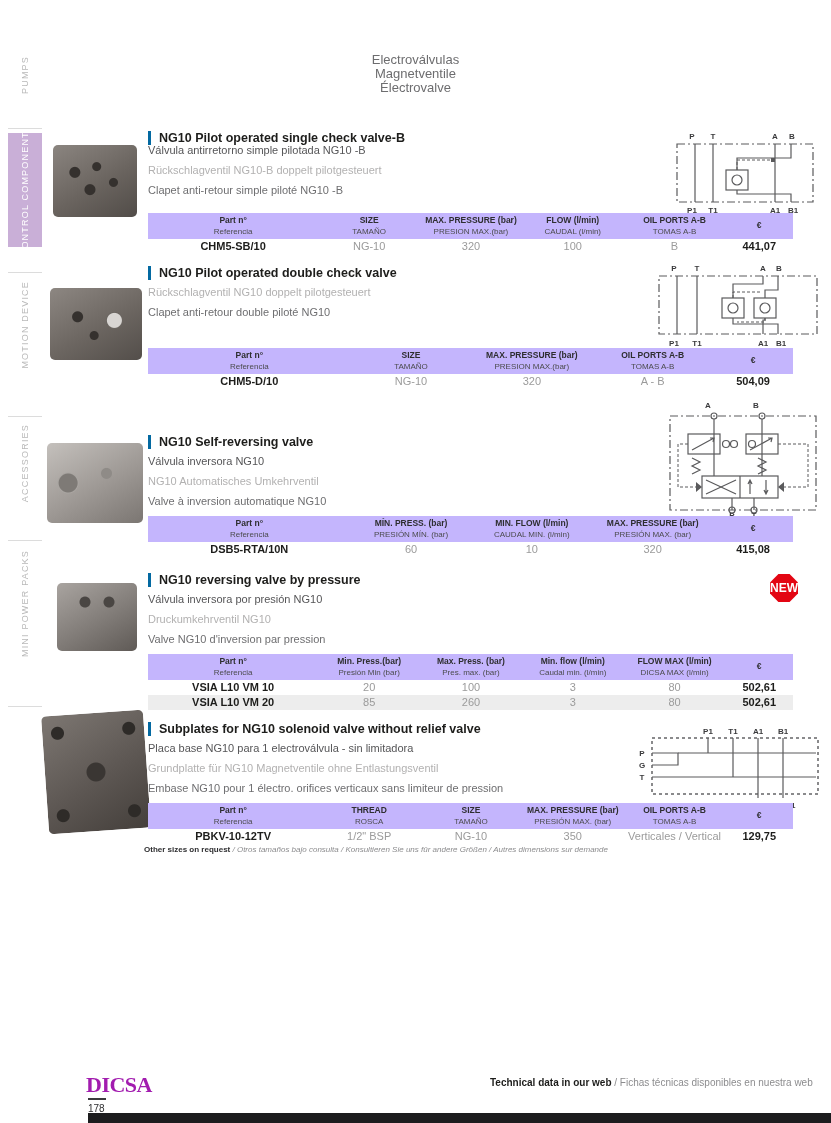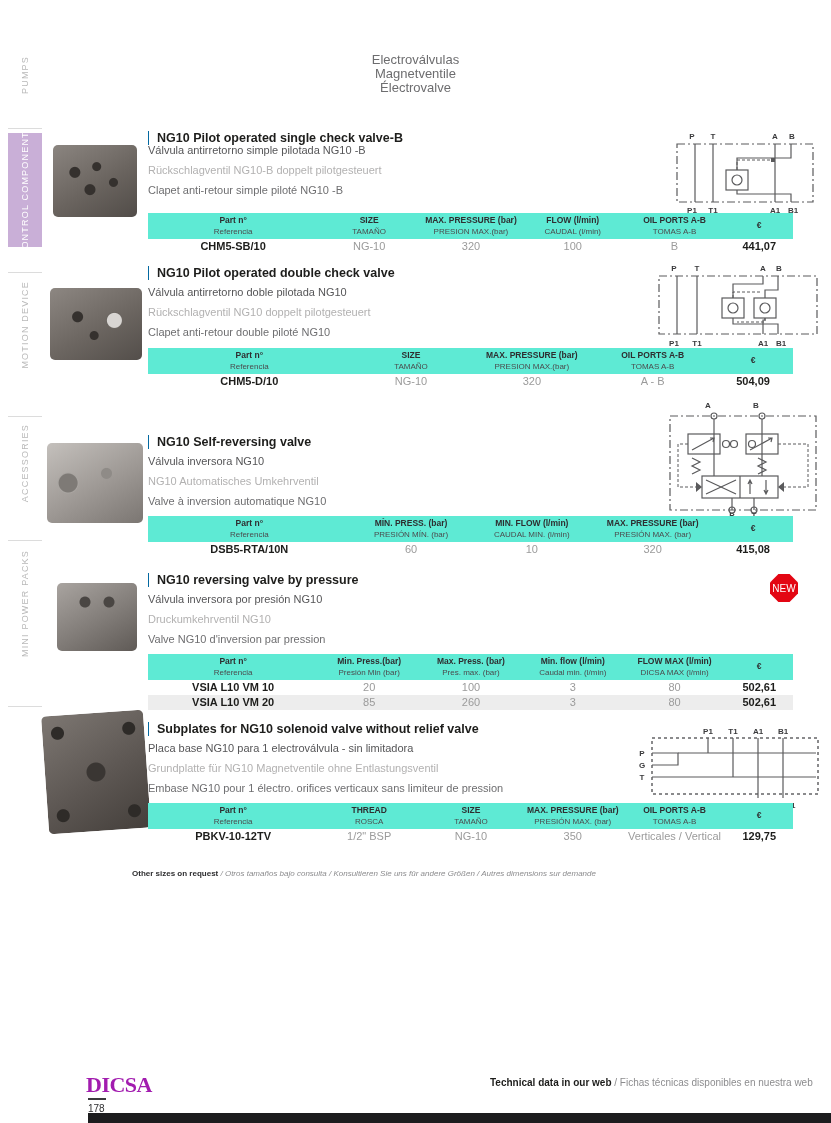--- a/index.html
+++ b/index.html
@@ -12,31 +12,31 @@
   .vtab span { writing-mode:vertical-rl; transform:rotate(180deg); font-size:9px; letter-spacing:1.2px; color:#b9b9b9; white-space:nowrap; }
   .vtab.active { background:#c9afd7; }
   .vtab.active span { color:#ffffff; }
   .side-sep { position:absolute; left:8px; width:34px; height:1px; background:#dcdcdc; }
 
   
   .main-title { position:absolute; left:0; right:0; top:28px; text-align:center; font-size:18px; font-weight:bold; letter-spacing:0.5px; color:#1d1d1b; }
   .sub { position:absolute; left:0; right:0; text-align:center; font-size:13px; color:#6d6d6f; }
 
   
-  .stitle { position:absolute; left:148px; border-left:1px solid #0369a1; padding-left:8px; font-size:12.5px; font-weight:bold; color:#1d1d1b; line-height:14px; }
+  .stitle { position:absolute; left:148px; border-left:3px solid #0369a1; padding-left:8px; font-size:12.5px; font-weight:bold; color:#1d1d1b; line-height:14px; }
   .sdesc { position:absolute; left:148px; width:480px; }
   .sdesc div { font-size:11px; line-height:20px; white-space:nowrap; }
   .d-es { color:#555557; }
   .d-de { color:#b2b1b1; }
   .d-fr { color:#6e6e70; }
 
   
   .dtable { position:absolute; left:148px; width:645px; }
   .trow { display:flex; }
-  .thead { background:#5eead4; min-height:25px; padding:2px 0; }
+  .thead { background:#c4b5fd; min-height:25px; padding:2px 0; }
   .thead .tcell { display:flex; flex-direction:column; justify-content:center; gap:1px; }
   .h1 { font-weight:bold; font-size:8.5px; color:#2e2e30; line-height:1.15; }
   .h2 { font-size:8px; color:#4b4b4d; line-height:1.15; }
   .tbody { min-height:15px; align-items:center; }
   .tbody.alt { background:#ededed; }
   .tcell { flex:1; text-align:center; padding:1px 2px; }
   .tcell.part { font-weight:bold; color:#1d1d1b; font-size:11px; }
   .tcell.val  { color:#9b9b9b; font-size:11px; }
   .tcell.price{ font-weight:bold; color:#1d1d1b; font-size:11px; }
   .tcell:first-child { flex:1.7; }
@@ -87,24 +87,24 @@
   .diag text { font-size:8px; font-weight:bold; fill:#3a3a3c; font-family:"Liberation Sans", sans-serif; }
   .ln  { stroke:#5a5a5c; stroke-width:1.2; fill:none; }
   .lnd { stroke:#5a5a5c; stroke-width:1; fill:none; stroke-dasharray:3 2; }
   .brd { stroke:#5a5a5c; stroke-width:1.2; fill:none; stroke-dasharray:8 3 2 3; }
   .brd2{ stroke:#8a8a8c; stroke-width:2; fill:none; stroke-dasharray:3 3; }
 
   
   .new-badge { position:absolute; width:28px; height:28px; background:#e30613;
     clip-path:polygon(30% 0,70% 0,100% 30%,100% 70%,70% 100%,30% 100%,0 70%,0 30%);
     display:flex; align-items:center; justify-content:center;
-    color:#fff; font-size:10px; font-weight:normal; }
-
-  
-  .note { position:absolute; left:132px; font-size:8px; color:#8c8c8e; font-style:italic;margin-top:24px; }
+    color:#fff; font-size:12px; font-weight:bold; }
+
+  
+  .note { position:absolute; left:144px; font-size:8px; color:#8c8c8e; font-style:italic; }
   .note b { color:#2e2e30; font-style:normal; }
   .logo { position:absolute; left:86px; top:1072px; color:#a21caf; font-size:22px; font-weight:800; letter-spacing:-0.5px; font-family:"Liberation Serif", serif; }
   .logo-line { position:absolute; left:88px; top:1098px; width:18px; height:2px; background:#3a3a3c; }
   .page-num { position:absolute; left:88px; top:1103px; font-size:10px; color:#2e2e30; }
   .web-note { position:absolute; left:490px; top:1077px; font-size:10px; color:#8c8c8e; }
   .web-note b { color:#1d1d1b; }
   .bottom-bar { position:absolute; left:88px; top:1113px; width:743px; height:10px; background:#1c1c1e; }
 </style>
 </head>
 <body>
@@ -195,21 +195,20 @@
         <div class="tcell val">320</div>
         <div class="tcell val">100</div>
         <div class="tcell val">B</div>
         <div class="tcell price">441,07</div>
       </div>
     </div>
 
   <div class="photo photo2" style="left:50px;top:288px;width:92px;height:72px;"></div>
   <div class="stitle" style="top:266px;">NG10 Pilot operated double check valve</div>
   <div class="sdesc" style="top:282px;">
-    <div class="d-es">Válvula antirretorno doble pilotada NG10</div>
     <div class="d-de">Rückschlagventil NG10 doppelt pilotgesteuert</div>
     <div class="d-fr">Clapet anti-retour double piloté NG10</div>
   </div>
   <svg class="diag" style="left:645px;top:260px;" width="185" height="92" viewBox="0 0 185 92">
     <rect class="brd" x="14" y="16" width="158" height="58"></rect>
     <line class="ln" x1="32" y1="16" x2="32" y2="74"></line>
     <line class="ln" x1="52" y1="16" x2="52" y2="74"></line>
     <path class="ln" d="M118 16 V24 H88 V38"></path>
     <path class="ln" d="M133 16 V30 H120 V38"></path>
     <rect class="ln" x="77" y="38" width="22" height="20"></rect>

